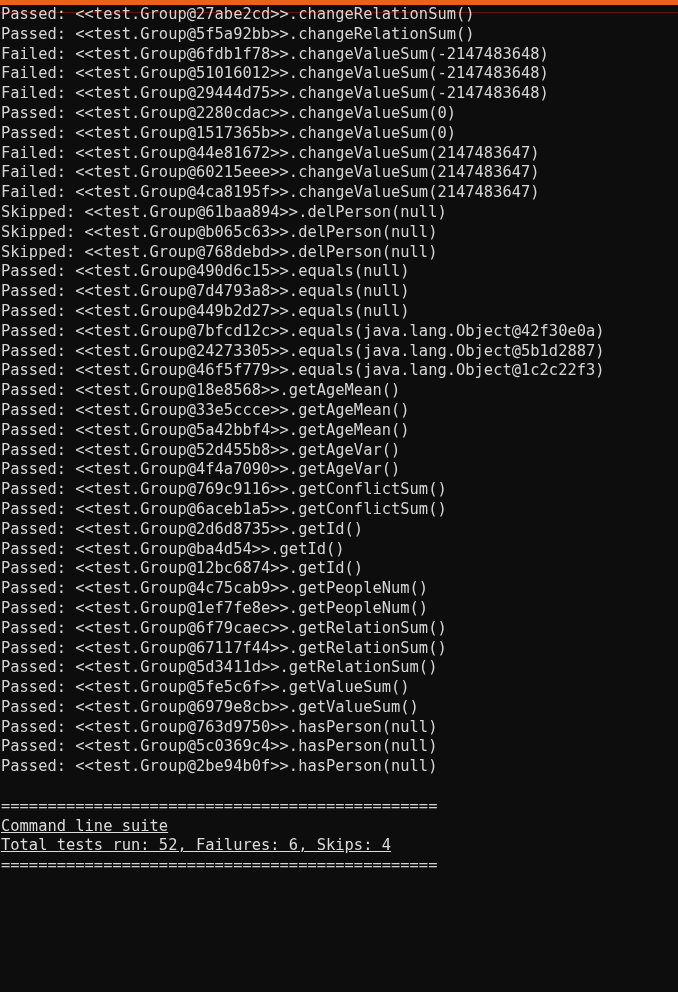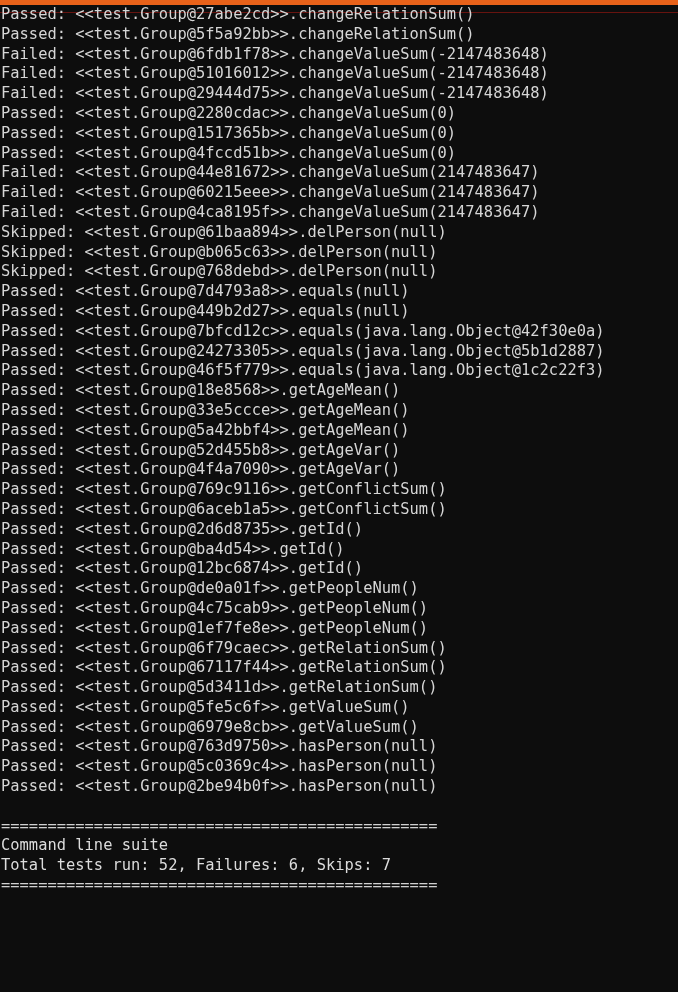--- a/index.html
+++ b/index.html
@@ -56,73 +56,73 @@
     padding-left: 1px;
   }
   .line.blank {
     color: transparent;
   }
   .sep {
     color: #d0d0d0;
   }
   .summary-line {
     color: #dcdcdc;
+    text-decoration: underline;
   }
 </style>
 </head>
 <body>
 
 <div id="terminal">
 
   <div id="accent-bar"></div>
   <div id="caret-rule"></div>
 
   <div id="console-body">
     <div id="result-lines">
         <div class="line">Passed: &lt;&lt;test.Group@27abe2cd&gt;&gt;.changeRelationSum()</div>
         <div class="line">Passed: &lt;&lt;test.Group@5f5a92bb&gt;&gt;.changeRelationSum()</div>
         <div class="line">Failed: &lt;&lt;test.Group@6fdb1f78&gt;&gt;.changeValueSum(-2147483648)</div>
         <div class="line">Failed: &lt;&lt;test.Group@51016012&gt;&gt;.changeValueSum(-2147483648)</div>
         <div class="line">Failed: &lt;&lt;test.Group@29444d75&gt;&gt;.changeValueSum(-2147483648)</div>
         <div class="line">Passed: &lt;&lt;test.Group@2280cdac&gt;&gt;.changeValueSum(0)</div>
         <div class="line">Passed: &lt;&lt;test.Group@1517365b&gt;&gt;.changeValueSum(0)</div>
-        <div class="line">Passed: &lt;&lt;test.Group@4fccd51b&gt;&gt;.changeValueSum(0)</div>
         <div class="line">Failed: &lt;&lt;test.Group@44e81672&gt;&gt;.changeValueSum(2147483647)</div>
         <div class="line">Failed: &lt;&lt;test.Group@60215eee&gt;&gt;.changeValueSum(2147483647)</div>
         <div class="line">Failed: &lt;&lt;test.Group@4ca8195f&gt;&gt;.changeValueSum(2147483647)</div>
         <div class="line">Skipped: &lt;&lt;test.Group@61baa894&gt;&gt;.delPerson(null)</div>
         <div class="line">Skipped: &lt;&lt;test.Group@b065c63&gt;&gt;.delPerson(null)</div>
         <div class="line">Skipped: &lt;&lt;test.Group@768debd&gt;&gt;.delPerson(null)</div>
+        <div class="line">Passed: &lt;&lt;test.Group@490d6c15&gt;&gt;.equals(null)</div>
         <div class="line">Passed: &lt;&lt;test.Group@7d4793a8&gt;&gt;.equals(null)</div>
         <div class="line">Passed: &lt;&lt;test.Group@449b2d27&gt;&gt;.equals(null)</div>
         <div class="line">Passed: &lt;&lt;test.Group@7bfcd12c&gt;&gt;.equals(java.lang.Object@42f30e0a)</div>
         <div class="line">Passed: &lt;&lt;test.Group@24273305&gt;&gt;.equals(java.lang.Object@5b1d2887)</div>
         <div class="line">Passed: &lt;&lt;test.Group@46f5f779&gt;&gt;.equals(java.lang.Object@1c2c22f3)</div>
         <div class="line">Passed: &lt;&lt;test.Group@18e8568&gt;&gt;.getAgeMean()</div>
         <div class="line">Passed: &lt;&lt;test.Group@33e5ccce&gt;&gt;.getAgeMean()</div>
         <div class="line">Passed: &lt;&lt;test.Group@5a42bbf4&gt;&gt;.getAgeMean()</div>
         <div class="line">Passed: &lt;&lt;test.Group@52d455b8&gt;&gt;.getAgeVar()</div>
         <div class="line">Passed: &lt;&lt;test.Group@4f4a7090&gt;&gt;.getAgeVar()</div>
         <div class="line">Passed: &lt;&lt;test.Group@769c9116&gt;&gt;.getConflictSum()</div>
         <div class="line">Passed: &lt;&lt;test.Group@6aceb1a5&gt;&gt;.getConflictSum()</div>
         <div class="line">Passed: &lt;&lt;test.Group@2d6d8735&gt;&gt;.getId()</div>
         <div class="line">Passed: &lt;&lt;test.Group@ba4d54&gt;&gt;.getId()</div>
         <div class="line">Passed: &lt;&lt;test.Group@12bc6874&gt;&gt;.getId()</div>
-        <div class="line">Passed: &lt;&lt;test.Group@de0a01f&gt;&gt;.getPeopleNum()</div>
         <div class="line">Passed: &lt;&lt;test.Group@4c75cab9&gt;&gt;.getPeopleNum()</div>
         <div class="line">Passed: &lt;&lt;test.Group@1ef7fe8e&gt;&gt;.getPeopleNum()</div>
         <div class="line">Passed: &lt;&lt;test.Group@6f79caec&gt;&gt;.getRelationSum()</div>
         <div class="line">Passed: &lt;&lt;test.Group@67117f44&gt;&gt;.getRelationSum()</div>
         <div class="line">Passed: &lt;&lt;test.Group@5d3411d&gt;&gt;.getRelationSum()</div>
         <div class="line">Passed: &lt;&lt;test.Group@5fe5c6f&gt;&gt;.getValueSum()</div>
         <div class="line">Passed: &lt;&lt;test.Group@6979e8cb&gt;&gt;.getValueSum()</div>
         <div class="line">Passed: &lt;&lt;test.Group@763d9750&gt;&gt;.hasPerson(null)</div>
         <div class="line">Passed: &lt;&lt;test.Group@5c0369c4&gt;&gt;.hasPerson(null)</div>
         <div class="line">Passed: &lt;&lt;test.Group@2be94b0f&gt;&gt;.hasPerson(null)</div>
       </div>
     <div class="line blank">&nbsp;</div>
     <div class="line sep">===============================================</div>
     <div class="line summary-line">Command line suite</div>
-    <div class="line summary-line">Total tests run: 52, Failures: 6, Skips: 7</div>
+    <div class="line summary-line">Total tests run: 52, Failures: 6, Skips: 4</div>
     <div class="line sep">===============================================</div>
   </div>
 
 </div>
 
 </body></html>

